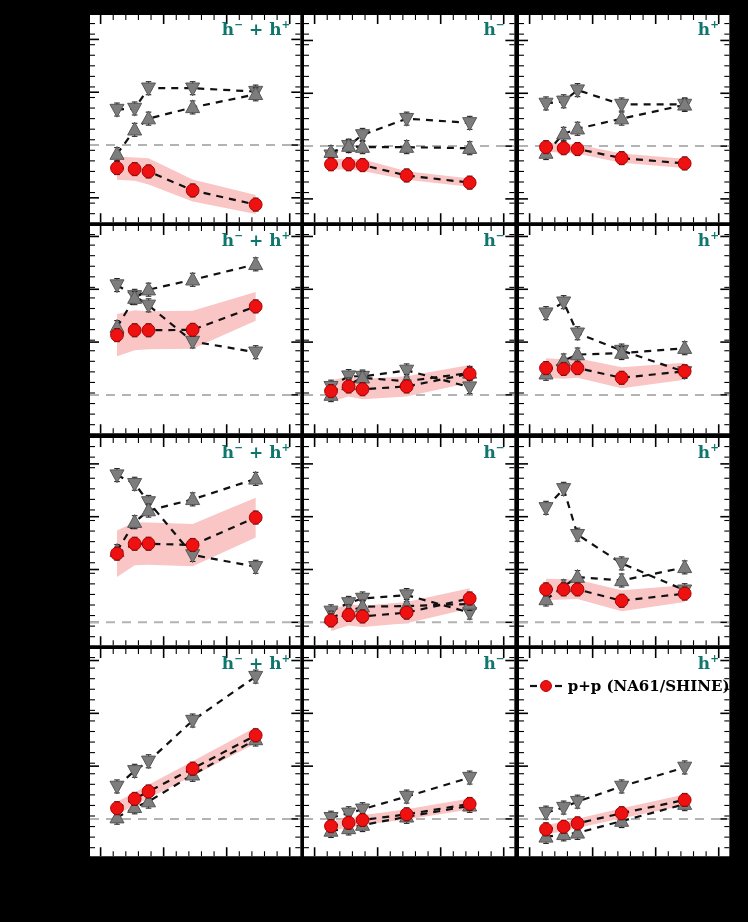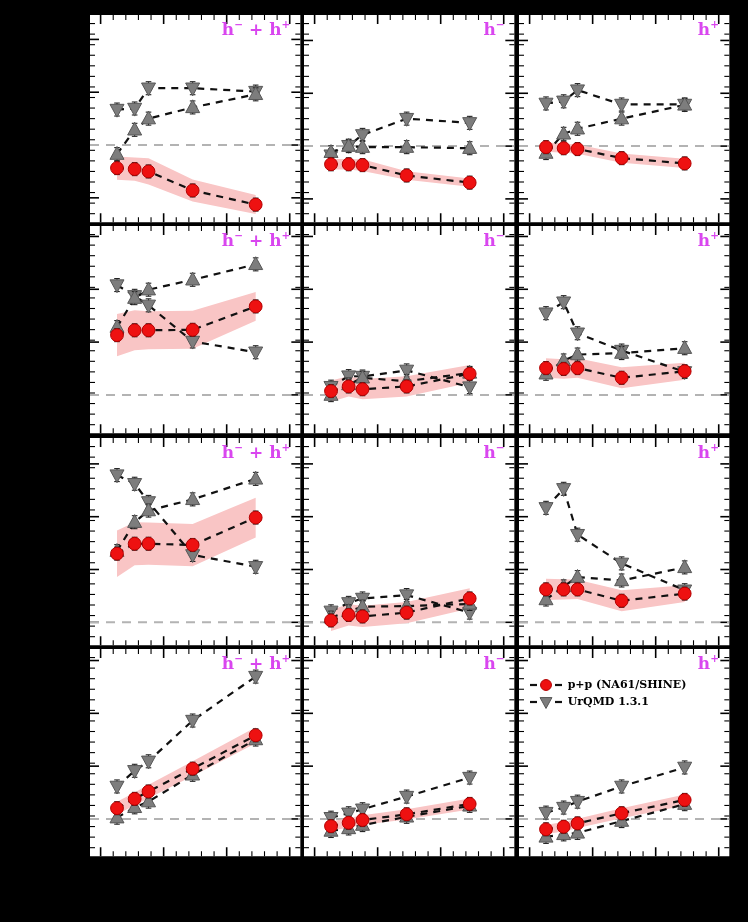--- a/index.html
+++ b/index.html
@@ -1,23 +1,23 @@
 <!DOCTYPE html>
 <html><head>
 <meta charset="utf-8">
 <style>
   html,body{margin:0;padding:0;background:#000;}
   #figure{position:relative;width:748px;height:922px;background:#000;overflow:hidden;
           font-family:"DejaVu Serif", serif;}
   .panel-label{position:absolute;transform:translateX(-100%);white-space:nowrap;
-               font-weight:700;font-size:17px;color:#d946ef;line-height:1;}
+               font-weight:700;font-size:17px;color:#0f766e;line-height:1;}
   .panel-label sup{font-size:0.62em;vertical-align:super;}
   .legend{position:absolute;display:flex;flex-direction:column;gap:1px;}
   .legend-item{display:flex;align-items:center;gap:5px;}
-  .legend-item .lbl{font-weight:700;font-size:11px;color:#000;line-height:1.2;white-space:nowrap;}
+  .legend-item .lbl{font-weight:700;font-size:15px;color:#000;line-height:1.2;white-space:nowrap;}
 </style>
 </head>
 <body>
 
 <div id="figure">
     <svg width="214.33333333333334" height="211.25" viewBox="0 0 214.33333333333334 211.25" style="position: absolute; left: 88px; top: 13px;">
       <rect x="1" y="1" width="212.33333333333334" height="209.25" fill="#ffffff" stroke="#000000" stroke-width="2"></rect>
       <g stroke="#000000">
         <line x1="12.607843137254902" y1="2" x2="12.607843137254902" y2="11" stroke-width="1.6"></line>
         <line x1="12.607843137254902" y1="209.25" x2="12.607843137254902" y2="200.25" stroke-width="1.6"></line>
@@ -1878,22 +1878,14 @@
     <div class="panel-label" style="left: 719px; top: 652.75px;"><span>h</span><sup>+</sup></div>
     <div class="legend" style="left: 528.667px; top: 676.75px;">
       <div class="legend-item">
         <svg width="34" height="16" viewBox="0 0 34 16">
           <line x1="1" y1="8" x2="8" y2="8" stroke="#111111" stroke-width="2.2"></line>
           <line x1="26" y1="8" x2="33" y2="8" stroke="#111111" stroke-width="2.2"></line>
           <circle cx="17" cy="8" r="5.44" fill="#ee1111" stroke="#b30000" stroke-width="1"></circle>
         </svg>
         <span class="lbl">p+p (NA61/SHINE)</span>
       </div>
-      <div class="legend-item">
-        <svg width="34" height="16" viewBox="0 0 34 16">
-          <line x1="1" y1="8" x2="8" y2="8" stroke="#111111" stroke-width="2.2"></line>
-          <line x1="26" y1="8" x2="33" y2="8" stroke="#111111" stroke-width="2.2"></line>
-          <polygon points="17,14.46 22.95,3.58 11.05,3.58" fill="#7d7d7d" stroke="#565656" stroke-width="1"></polygon>
-        </svg>
-        <span class="lbl">UrQMD 1.3.1</span>
-      </div>
     </div>
   </div>
 
 </body></html>

